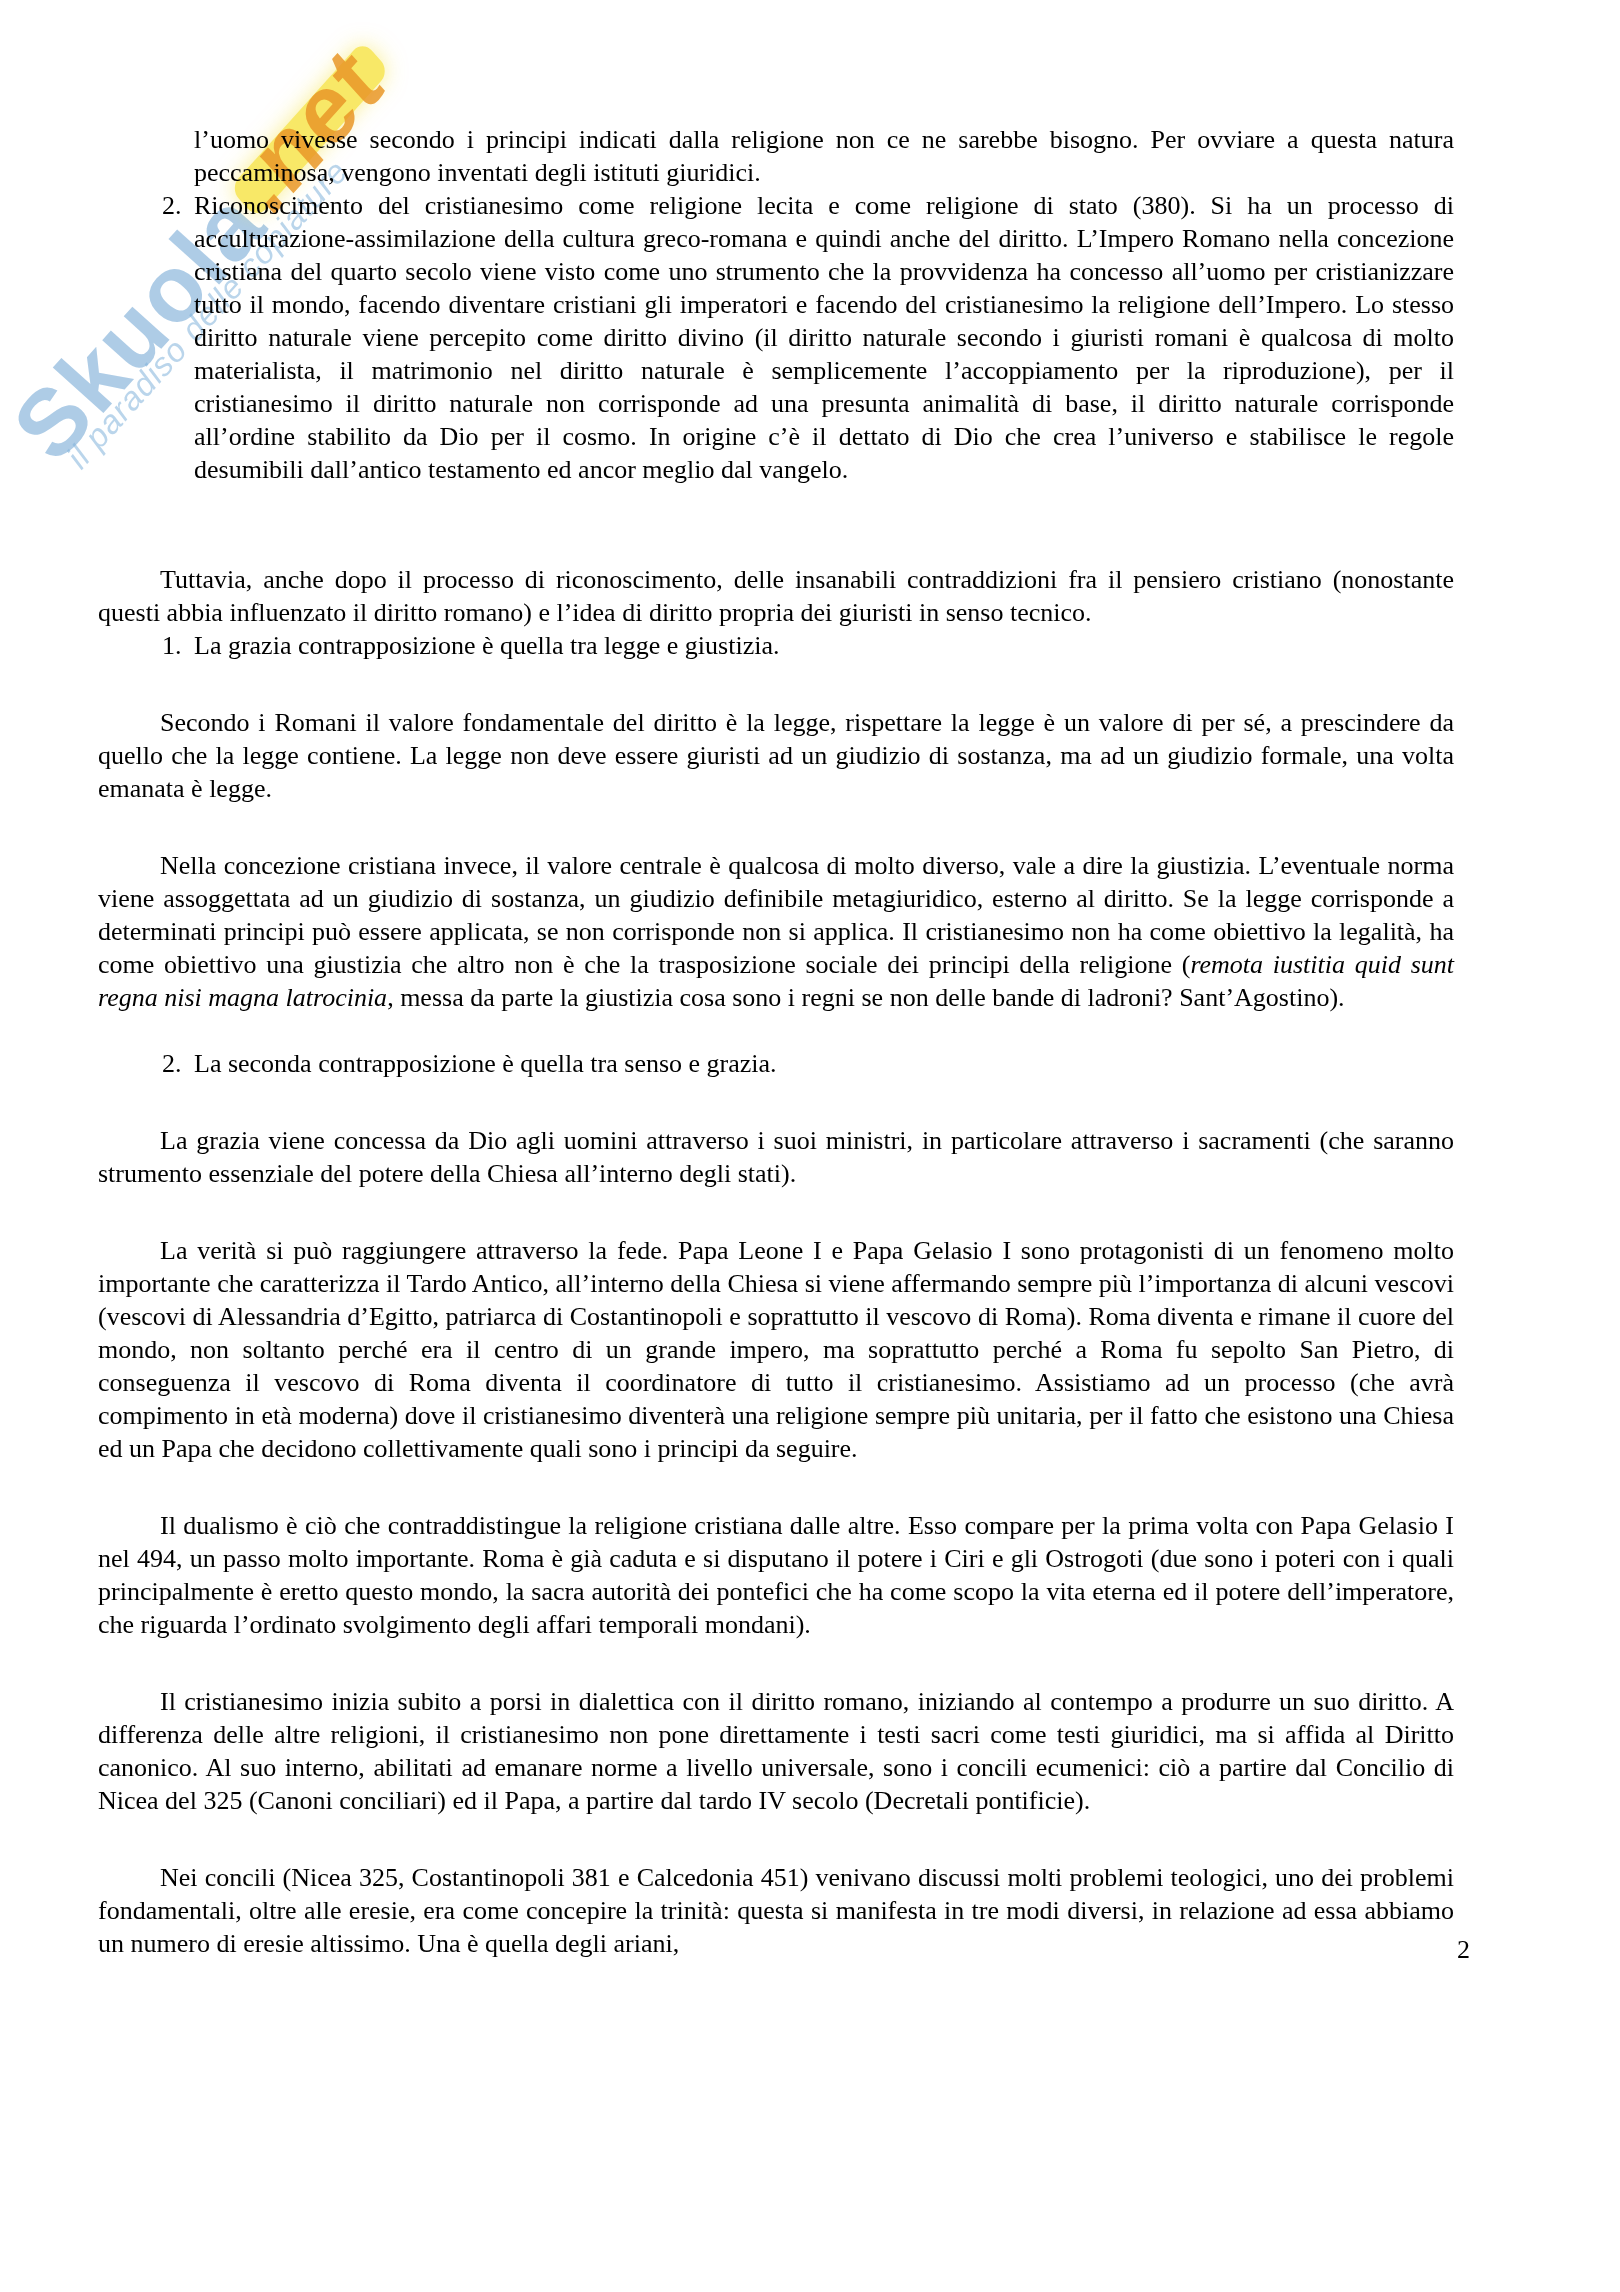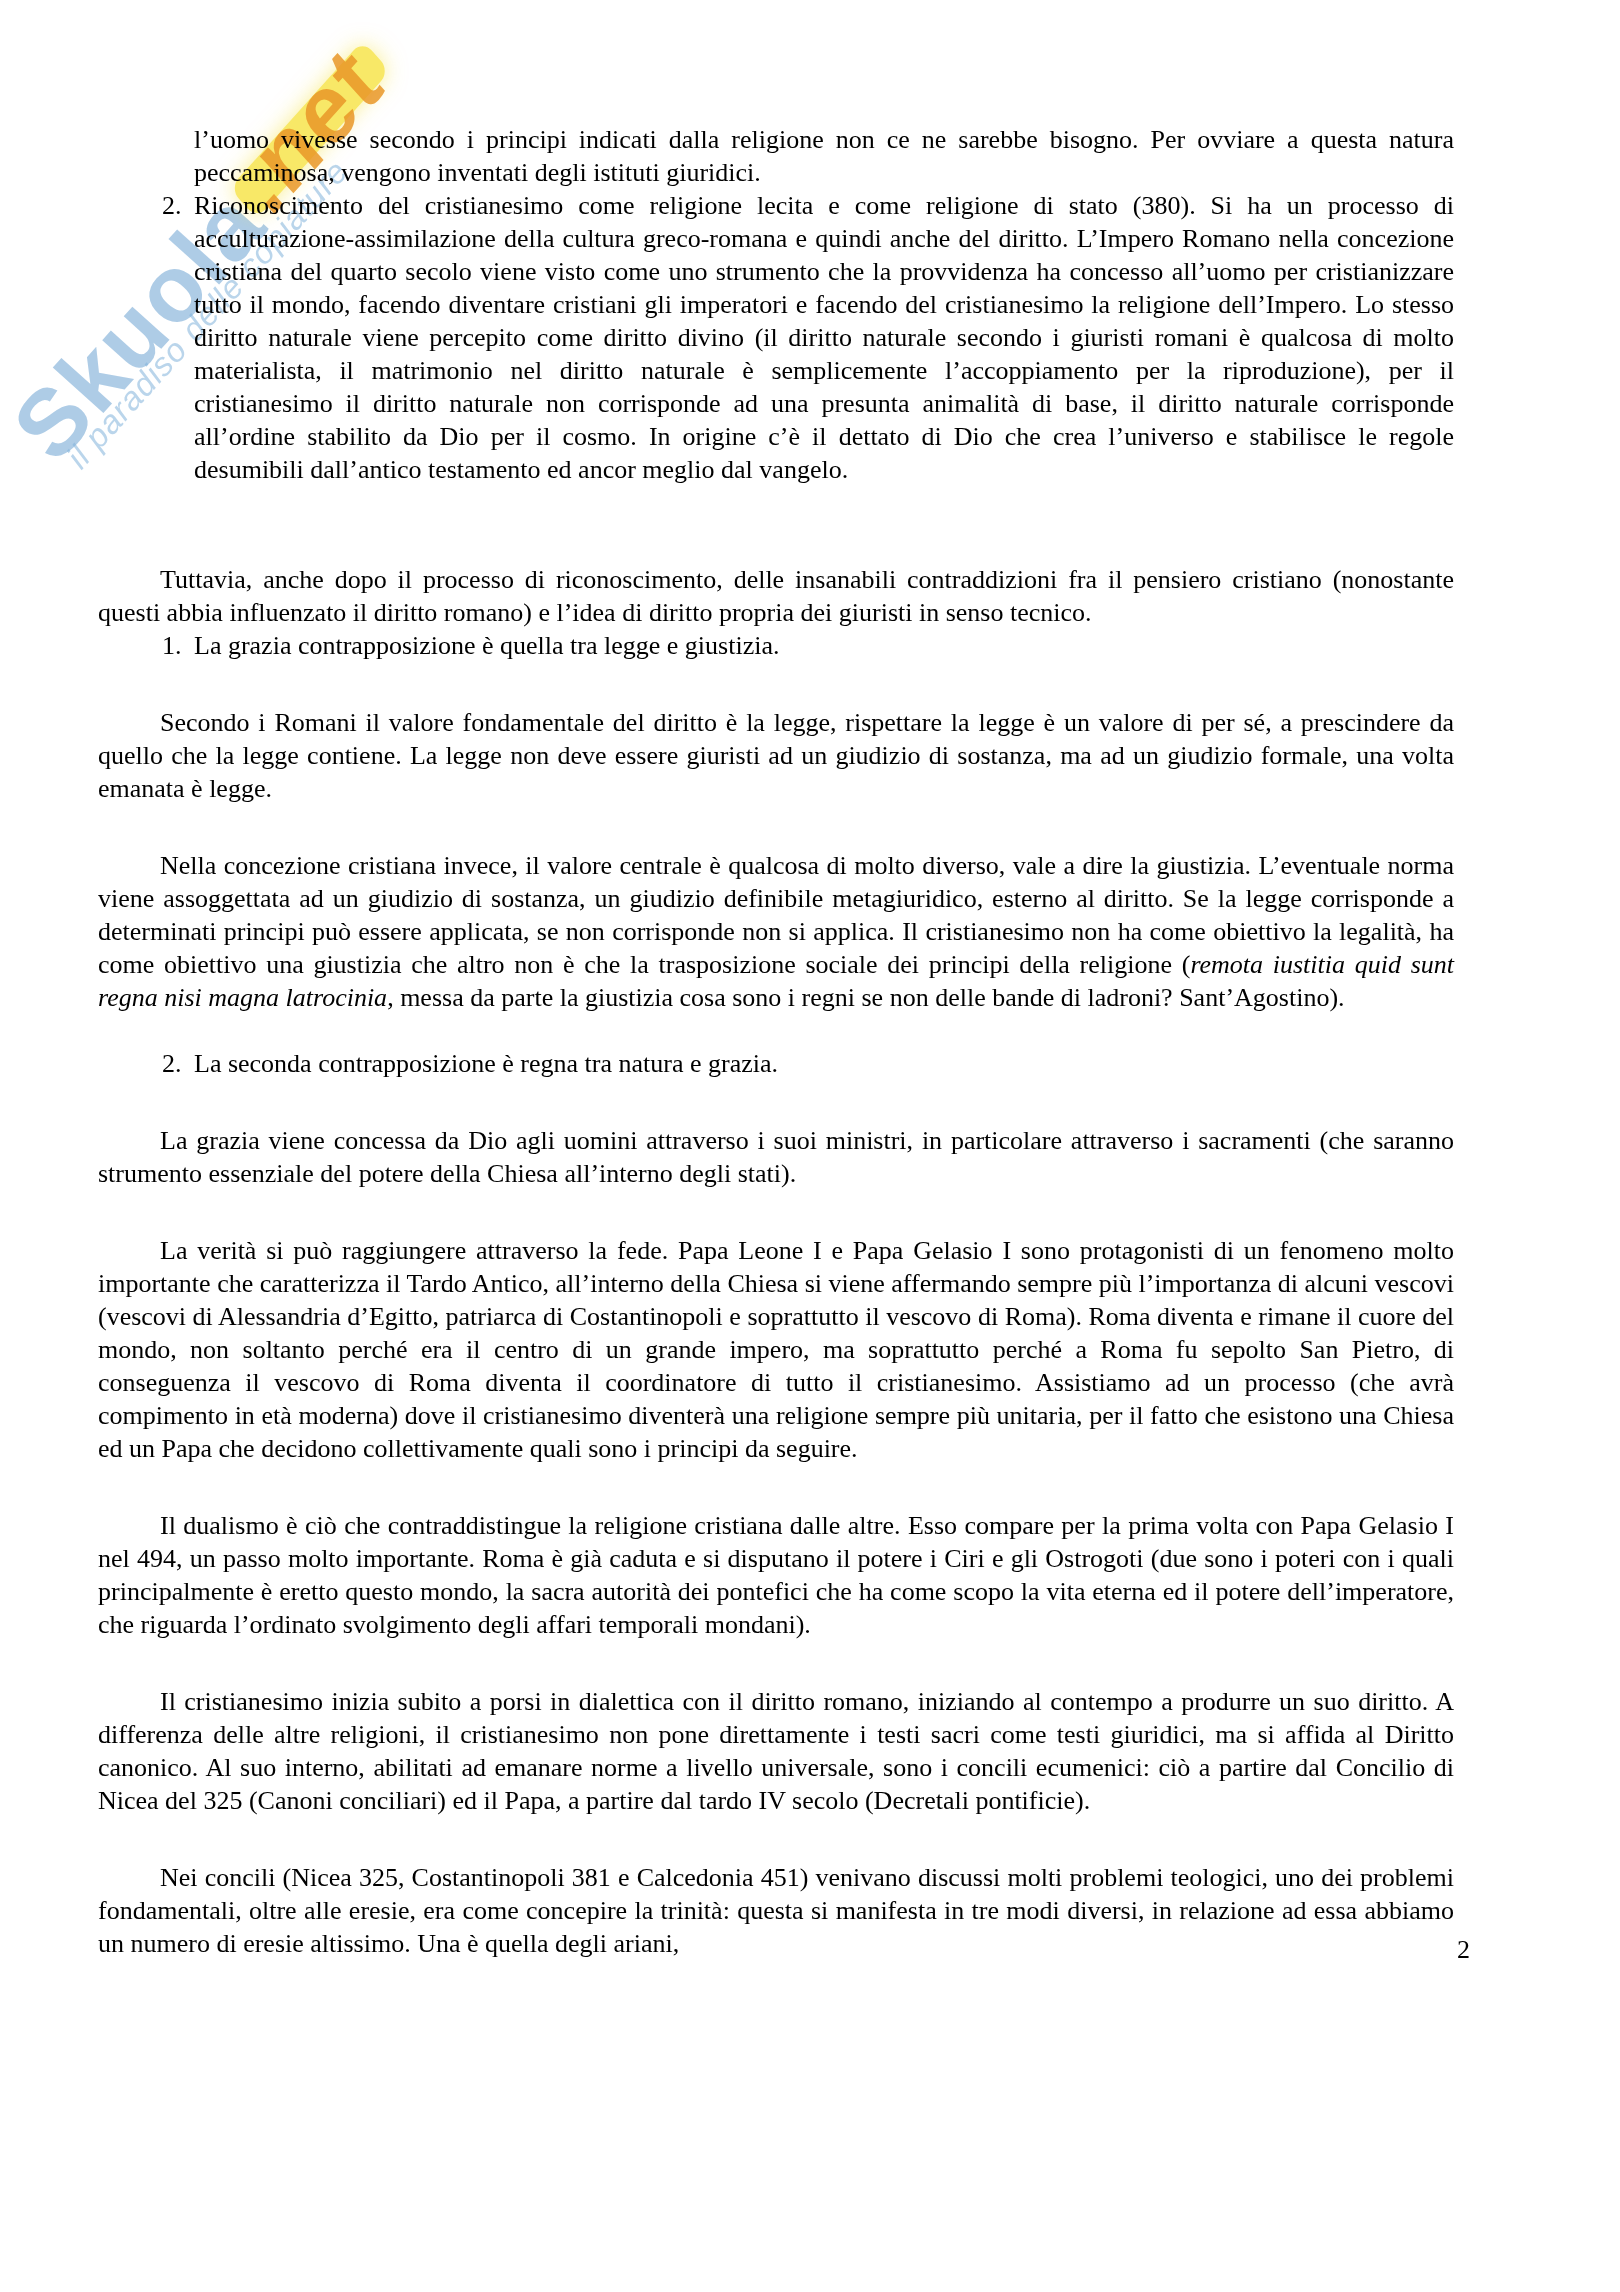--- a/index.html
+++ b/index.html
@@ -105,21 +105,21 @@
 
   <div class="content">
       <div class="block-cont"><span>l’uomo vivesse secondo i principi indicati dalla religione non ce ne sarebbe bisogno. Per ovviare a questa natura peccaminosa, vengono inventati degli istituti giuridici.</span></div>
       <div class="block-li"><span class="marker">2.</span><span>Riconoscimento del cristianesimo come religione lecita e come religione di stato (380). Si ha un processo di acculturazione-assimilazione della cultura greco-romana e quindi anche del diritto. L’Impero Romano nella concezione cristiana del quarto secolo viene visto come uno strumento che la provvidenza ha concesso all’uomo per cristianizzare tutto il mondo, facendo diventare cristiani gli imperatori e facendo del cristianesimo la religione dell’Impero. Lo stesso diritto naturale viene percepito come diritto divino (il diritto naturale secondo i giuristi romani è qualcosa di molto materialista, il matrimonio nel diritto naturale è semplicemente l’accoppiamento per la riproduzione), per il cristianesimo il diritto naturale non corrisponde ad una presunta animalità di base, il diritto naturale corrisponde all’ordine stabilito da Dio per il cosmo. In origine c’è il dettato di Dio che crea l’universo e stabilisce le regole desumibili dall’antico testamento ed ancor meglio dal vangelo.</span></div>
       <div class="block-spacer"></div>
       <div class="block-p"><span>Tuttavia, anche dopo il processo di riconoscimento, delle insanabili contraddizioni fra il pensiero cristiano (nonostante questi abbia influenzato il diritto romano) e l’idea di diritto propria dei giuristi in senso tecnico.</span></div>
       <div class="block-li"><span class="marker">1.</span><span>La grazia contrapposizione è quella tra legge e giustizia.</span></div>
       <div class="block-p"><span>Secondo i Romani il valore fondamentale del diritto è la legge, rispettare la legge è un valore di per sé, a prescindere da quello che la legge contiene. La legge non deve essere giuristi ad un giudizio di sostanza, ma ad un giudizio formale, una volta emanata è legge.</span></div>
       <div class="block-p"><span>Nella concezione cristiana invece, il valore centrale è qualcosa di molto diverso, vale a dire la giustizia. L’eventuale norma viene assoggettata ad un giudizio di sostanza, un giudizio definibile metagiuridico, esterno al diritto. Se la legge corrisponde a determinati principi può essere applicata, se non corrisponde non si applica. Il cristianesimo non ha come obiettivo la legalità, ha come obiettivo una giustizia che altro non è che la trasposizione sociale dei principi della religione (</span><em>remota iustitia quid sunt regna nisi magna latrocinia</em><span>, messa da parte la giustizia cosa sono i regni se non delle bande di ladroni? Sant’Agostino).</span></div>
       <div class="block-spacer"></div>
-      <div class="block-li"><span class="marker">2.</span><span>La seconda contrapposizione è regna tra natura e grazia.</span></div>
+      <div class="block-li"><span class="marker">2.</span><span>La seconda contrapposizione è quella tra senso e grazia.</span></div>
       <div class="block-p"><span>La grazia viene concessa da Dio agli uomini attraverso i suoi ministri, in particolare attraverso i sacramenti (che saranno strumento essenziale del potere della Chiesa all’interno degli stati).</span></div>
       <div class="block-p"><span>La verità si può raggiungere attraverso la fede. Papa Leone I e Papa Gelasio I sono protagonisti di un fenomeno molto importante che caratterizza il Tardo Antico, all’interno della Chiesa si viene affermando sempre più l’importanza di alcuni vescovi (vescovi di Alessandria d’Egitto, patriarca di Costantinopoli e soprattutto il vescovo di Roma). Roma diventa e rimane il cuore del mondo, non soltanto perché era il centro di un grande impero, ma soprattutto perché a Roma fu sepolto San Pietro, di conseguenza il vescovo di Roma diventa il coordinatore di tutto il cristianesimo. Assistiamo ad un processo (che avrà compimento in età moderna) dove il cristianesimo diventerà una religione sempre più unitaria, per il fatto che esistono una Chiesa ed un Papa che decidono collettivamente quali sono i principi da seguire.</span></div>
       <div class="block-p"><span>Il dualismo è ciò che contraddistingue la religione cristiana dalle altre. Esso compare per la prima volta con Papa Gelasio I nel 494, un passo molto importante. Roma è già caduta e si disputano il potere i Ciri e gli Ostrogoti (due sono i poteri con i quali principalmente è eretto questo mondo, la sacra autorità dei pontefici che ha come scopo la vita eterna ed il potere dell’imperatore, che riguarda l’ordinato svolgimento degli affari temporali mondani).</span></div>
       <div class="block-p"><span>Il cristianesimo inizia subito a porsi in dialettica con il diritto romano, iniziando al contempo a produrre un suo diritto. A differenza delle altre religioni, il cristianesimo non pone direttamente i testi sacri come testi giuridici, ma si affida al Diritto canonico. Al suo interno, abilitati ad emanare norme a livello universale, sono i concili ecumenici: ciò a partire dal Concilio di Nicea del 325 (Canoni conciliari) ed il Papa, a partire dal tardo IV secolo (Decretali pontificie).</span></div>
       <div class="block-p"><span>Nei concili (Nicea 325, Costantinopoli 381 e Calcedonia 451) venivano discussi molti problemi teologici, uno dei problemi fondamentali, oltre alle eresie, era come concepire la trinità: questa si manifesta in tre modi diversi, in relazione ad essa abbiamo un numero di eresie altissimo. Una è quella degli ariani,</span></div>
     </div>
 
   <div class="page-number">2</div>
 
 </div>

